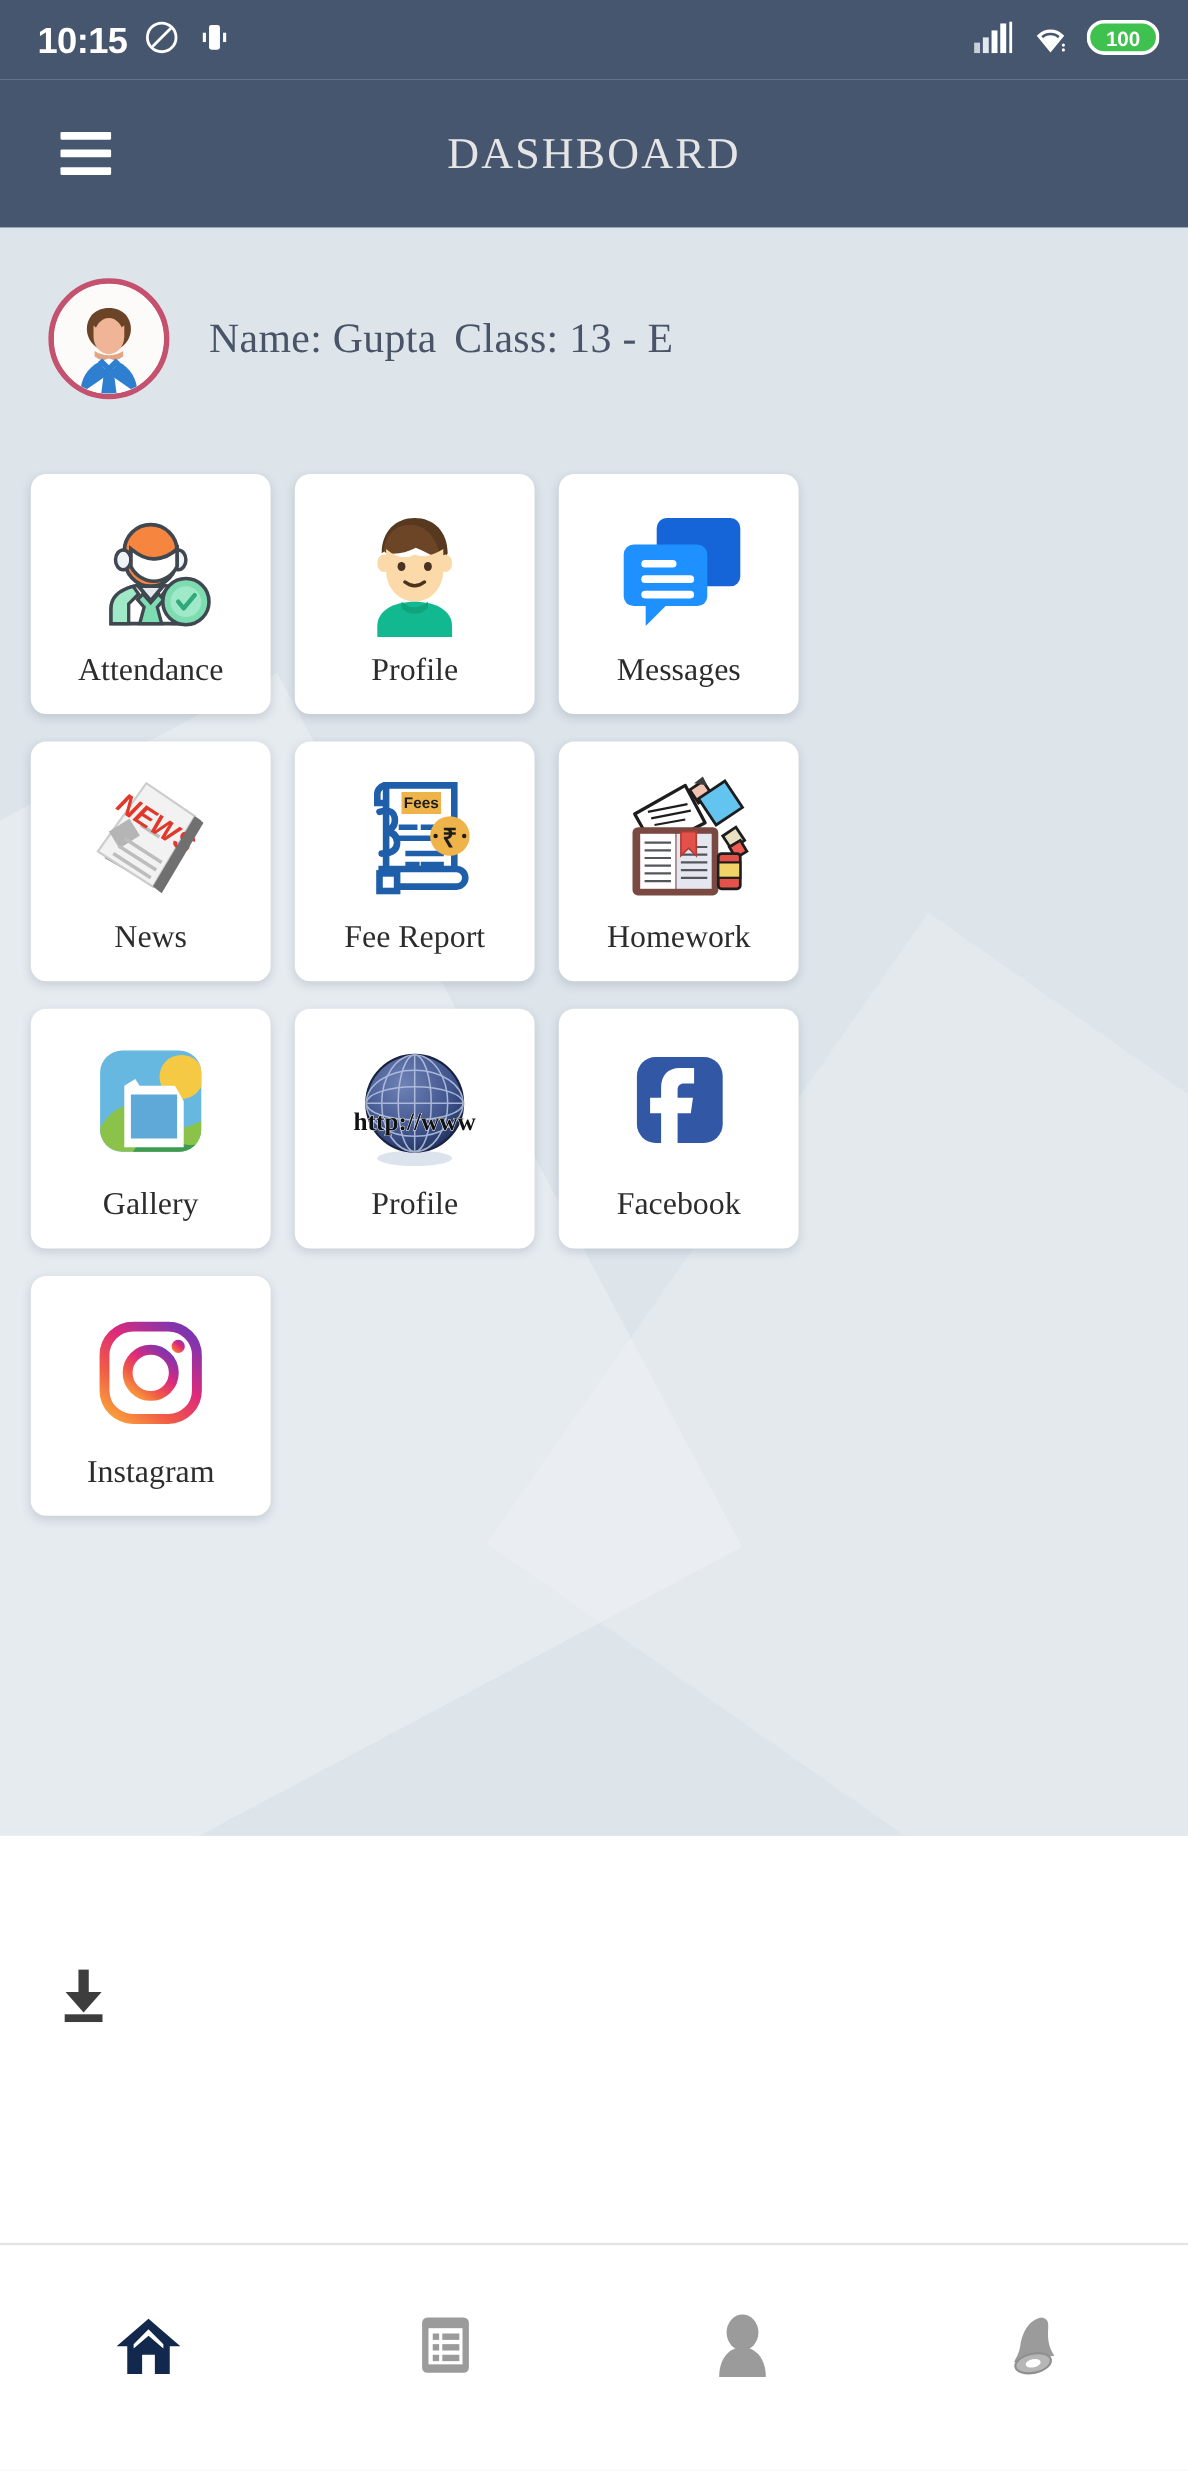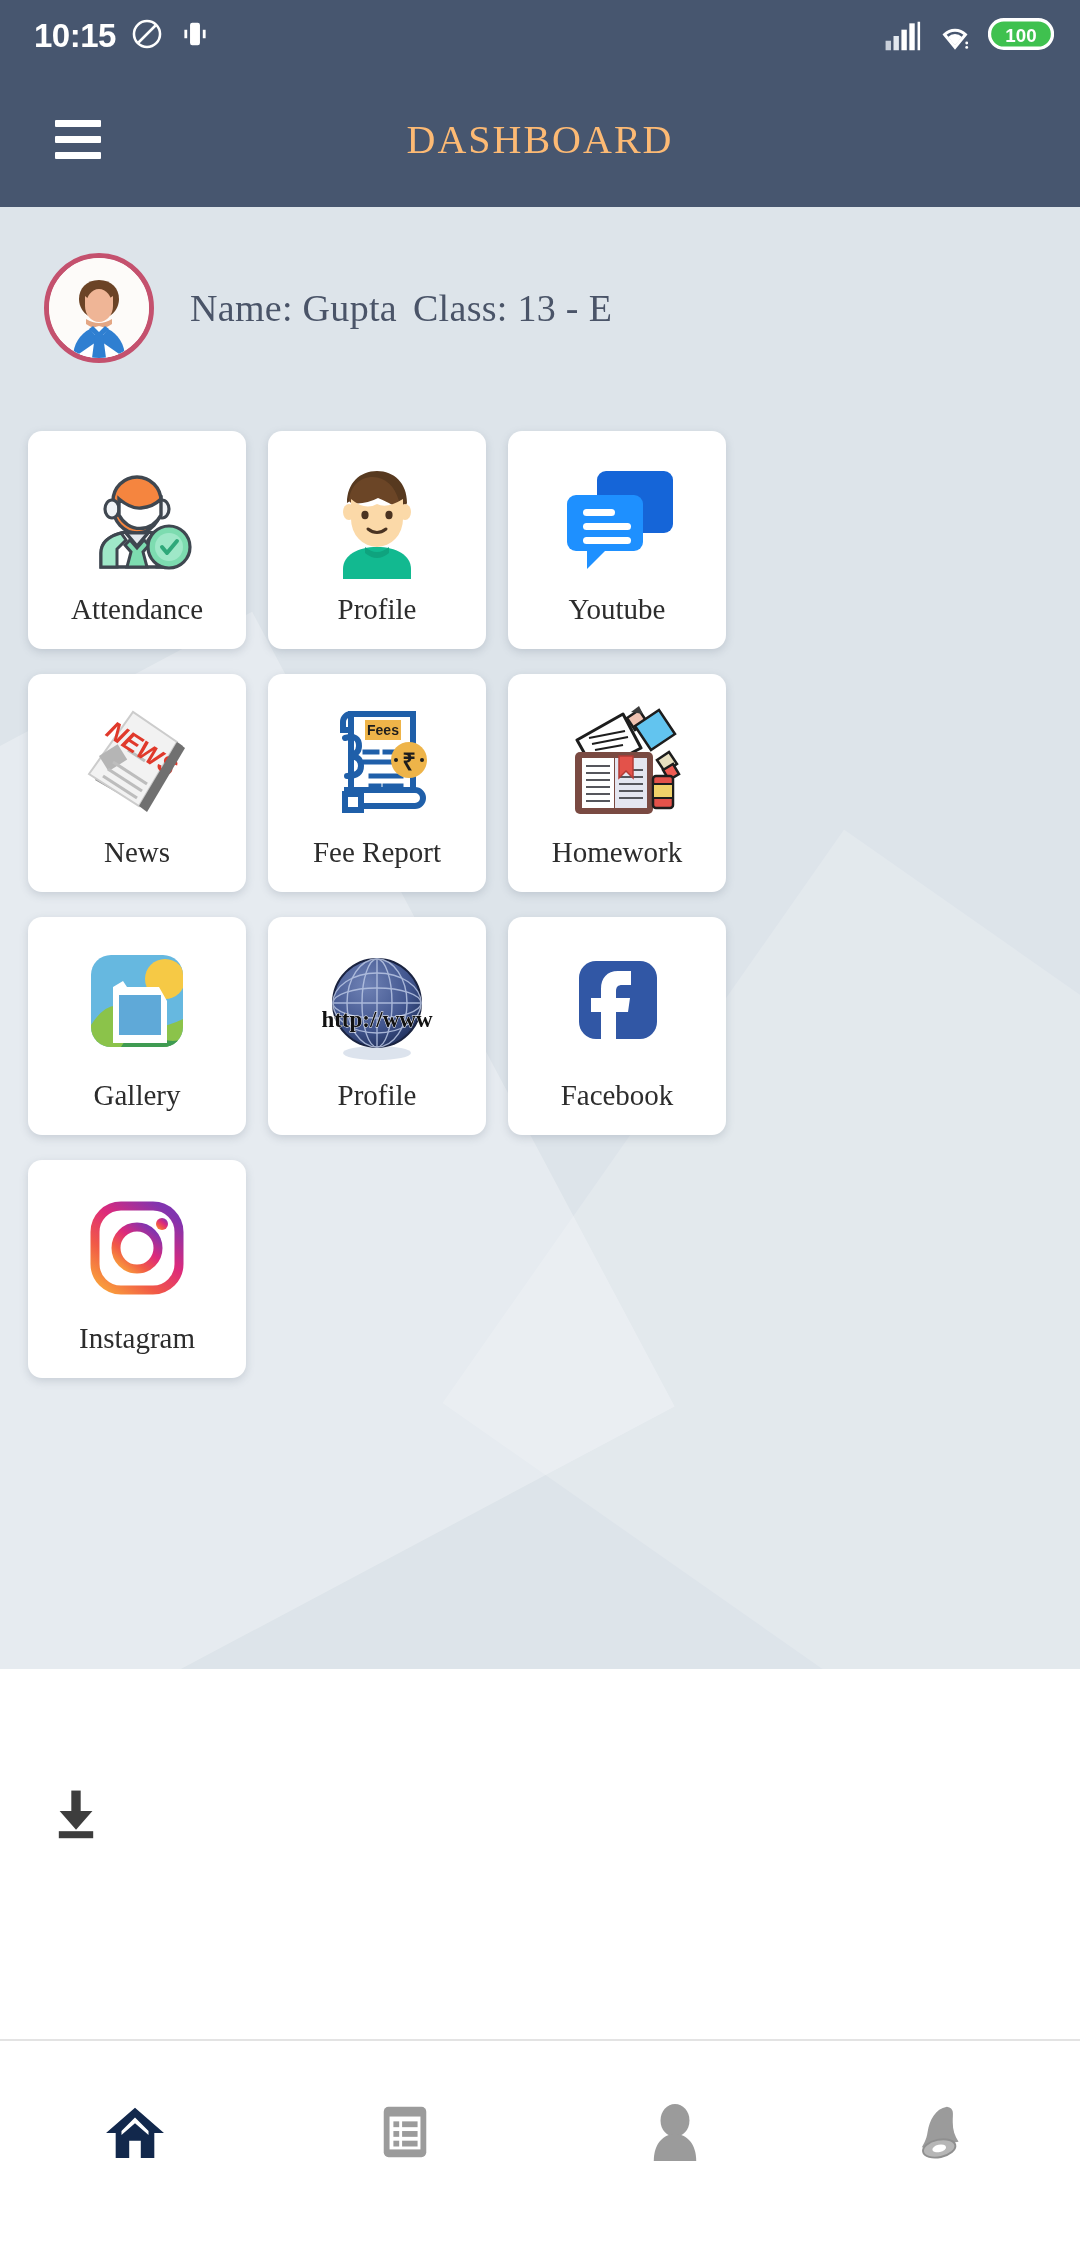--- a/index.html
+++ b/index.html
@@ -14,21 +14,21 @@
   
   #status-bar {
     height: 72px;
     background: #47566f;
     display: flex;
     align-items: center;
     justify-content: space-between;
     padding: 0 26px 0 34px;
   }
   .sb-left { display: flex; align-items: flex-end; gap: 14px; }
-  .sb-right { display: flex; align-items: flex-end; gap: 14px; }
+  .sb-right { display: flex; align-items: center; gap: 14px; }
   #status-time {
     color: #ffffff;
     font-size: 33px;
     font-weight: bold;
     letter-spacing: -0.5px;
     font-family: "Liberation Sans", sans-serif;
   }
   .sb-icon { display: block; }
 
   
@@ -50,21 +50,21 @@
   #menu-button span {
     display: block;
     width: 46px; height: 7px;
     background: #ffffff;
     border-radius: 1px;
   }
   #app-title {
     position: absolute;
     left: 0; right: 0;
     text-align: center;
-    color: #fdba74;
+    color: #e5e5e5;
     font-size: 40px;
     letter-spacing: 2px;
     font-family: "Liberation Serif", serif;
     font-weight: normal;
     pointer-events: none;
   }
 
   
   #content {
     position: relative;
@@ -315,21 +315,21 @@
       <div class="tile-icon">
         <svg width="128" height="128" viewBox="0 0 128 128">
           <rect x="44" y="16" width="76" height="62" rx="9" fill="#1565d8"></rect>
           <rect x="14" y="40" width="76" height="56" rx="9" fill="#1e90ff"></rect>
           <path d="M34 90 l0 24 l22 -22 Z" fill="#1e90ff"></path>
           <rect x="30" y="54" width="32" height="7" rx="3.5" fill="#ffffff"></rect>
           <rect x="30" y="68" width="48" height="7" rx="3.5" fill="#ffffff"></rect>
           <rect x="30" y="82" width="48" height="7" rx="3.5" fill="#ffffff"></rect>
         </svg>
       </div>
-      <div class="tile-label">Youtube</div>
+      <div class="tile-label">Messages</div>
     </div>
 
     <div class="tile">
       <div class="tile-icon">
         <svg width="128" height="128" viewBox="0 0 128 128">
           <path d="M22 82 L66 18 L110 48 L74 112 Z" fill="#8d8d8d"></path>
           <path d="M16 76 L60 14 L104 44 L66 108 Z" fill="#f2f2f2" stroke="#cccccc" stroke-width="2"></path>
           <rect x="26" y="58" width="22" height="18" transform="rotate(-32 26 58)" fill="#b5b5b5"></rect>
           <g stroke="#bdbdbd" stroke-width="3.2">
             <line x1="30" y1="78" x2="64" y2="100"></line>

